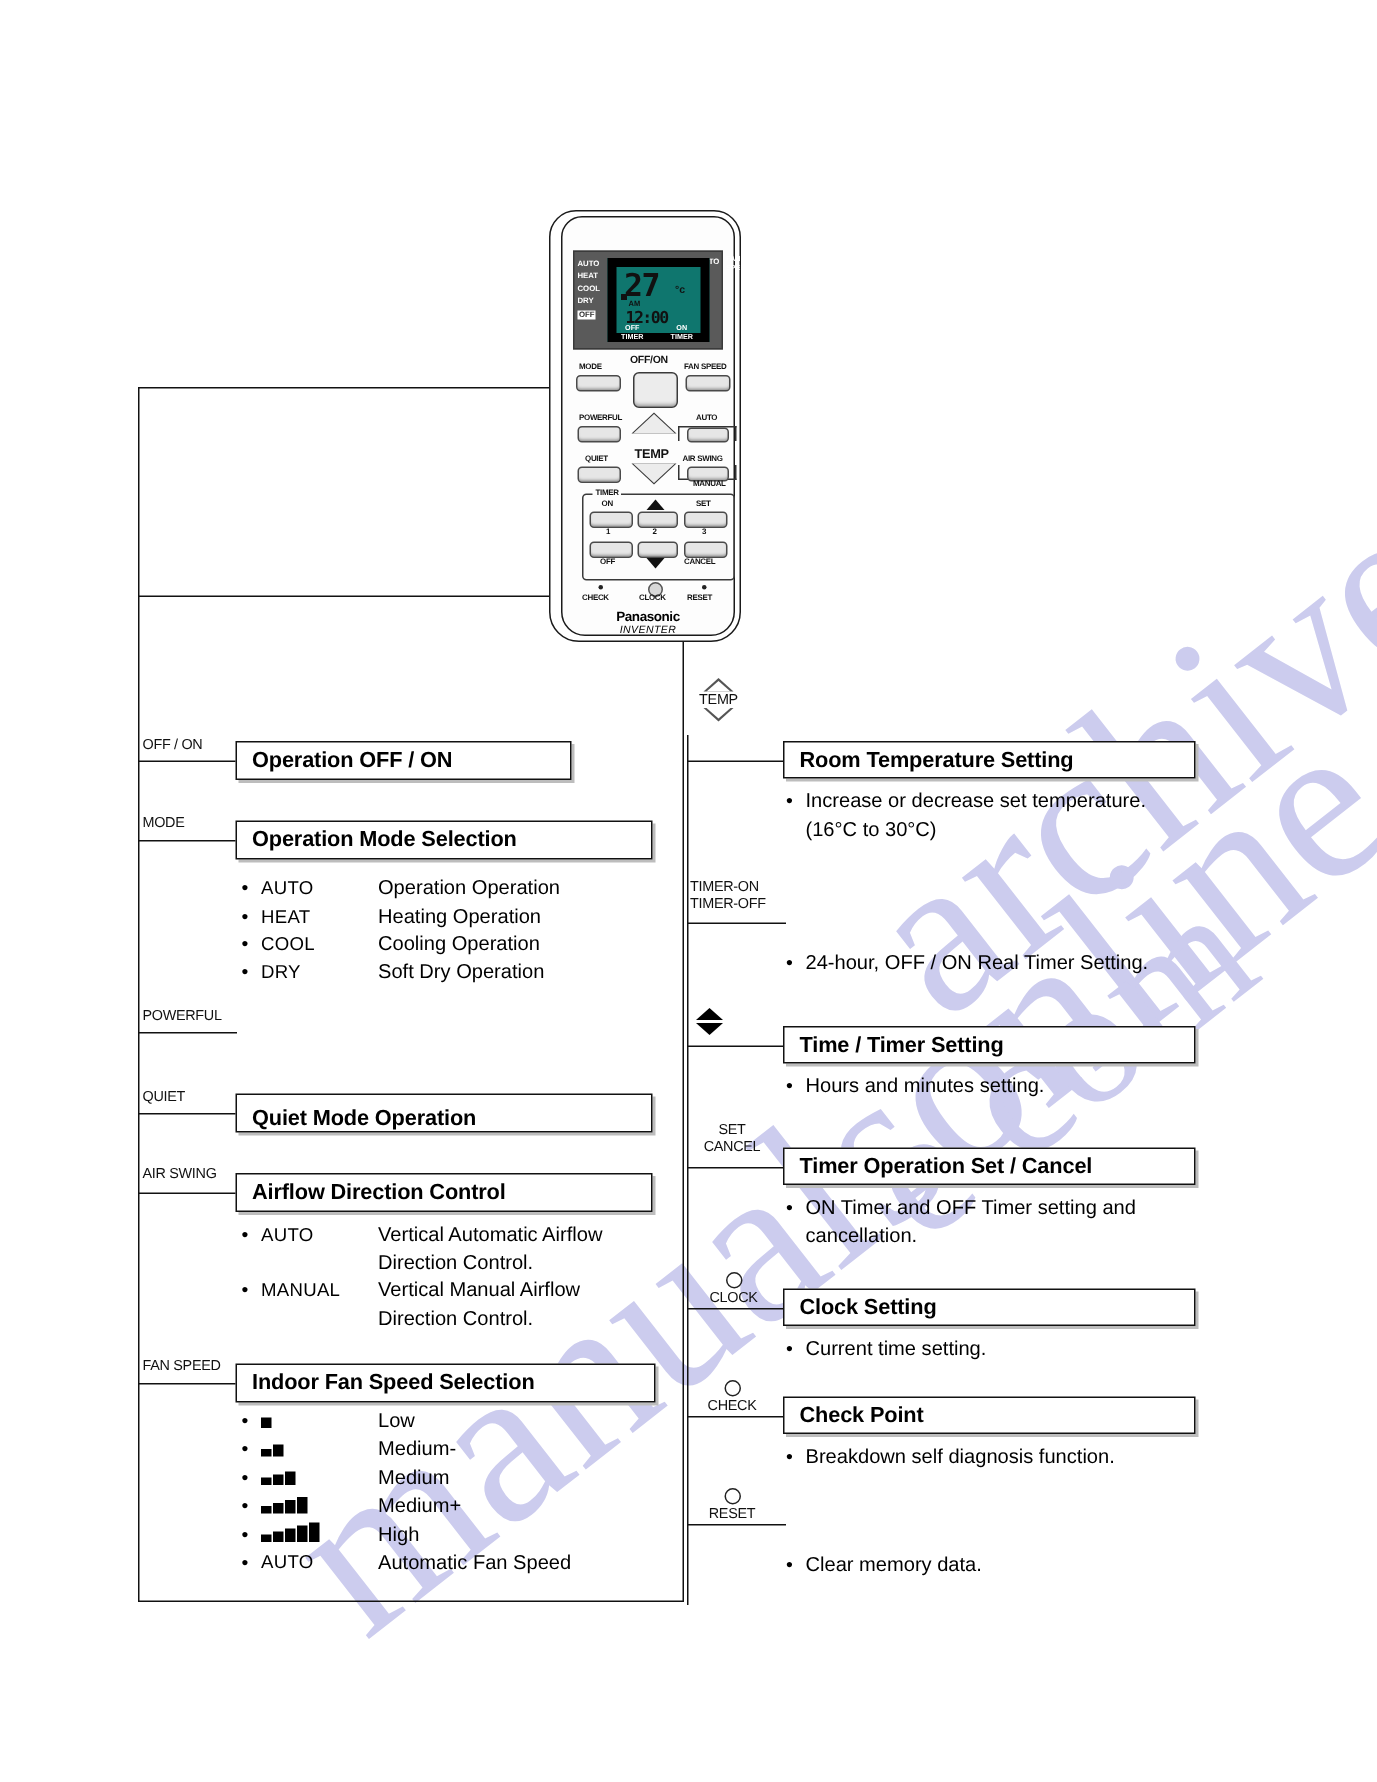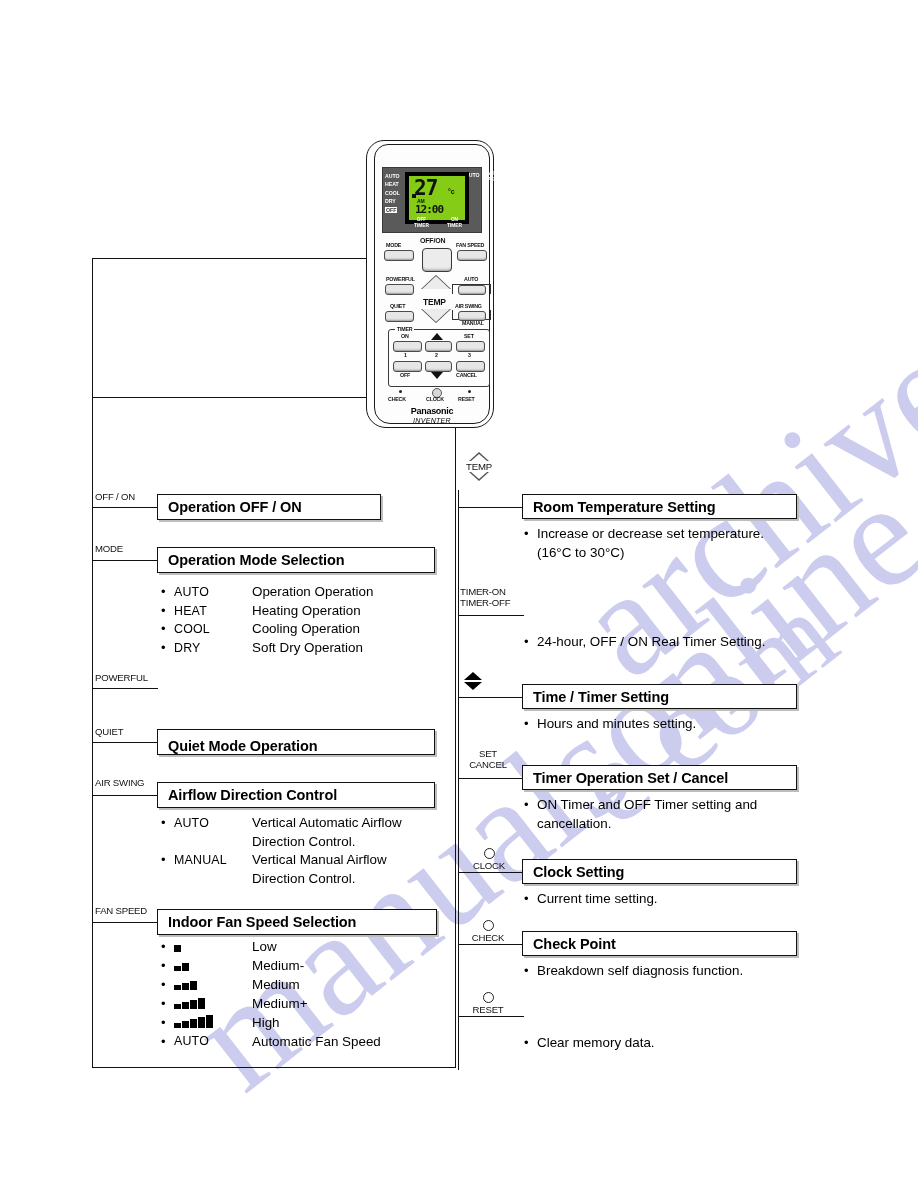--- a/index.html
+++ b/index.html
@@ -61,22 +61,22 @@
     position: absolute;
     left: 7px; top: 22px; right: 7px;
     height: 64px;
     background: #5a5a5a;
     border: 1px solid #3a3a3a;
   }
   .rm-lcd {
     position: absolute;
     left: 22px; top: 4px;
     width: 56px; height: 44px;
-    background: #84cc16;
-    border: 4px solid #000000;
+    background: #0f766e;
+    border: 6px solid #000000;
   }
   .lcd-temp {
     position: absolute;
     left: 5px; top: 2px;
     font-family: "DejaVu Sans Mono", monospace;
     font-size: 21px;
     font-weight: 700;
     letter-spacing: -1px;
     color: #111;
     line-height: 1;

